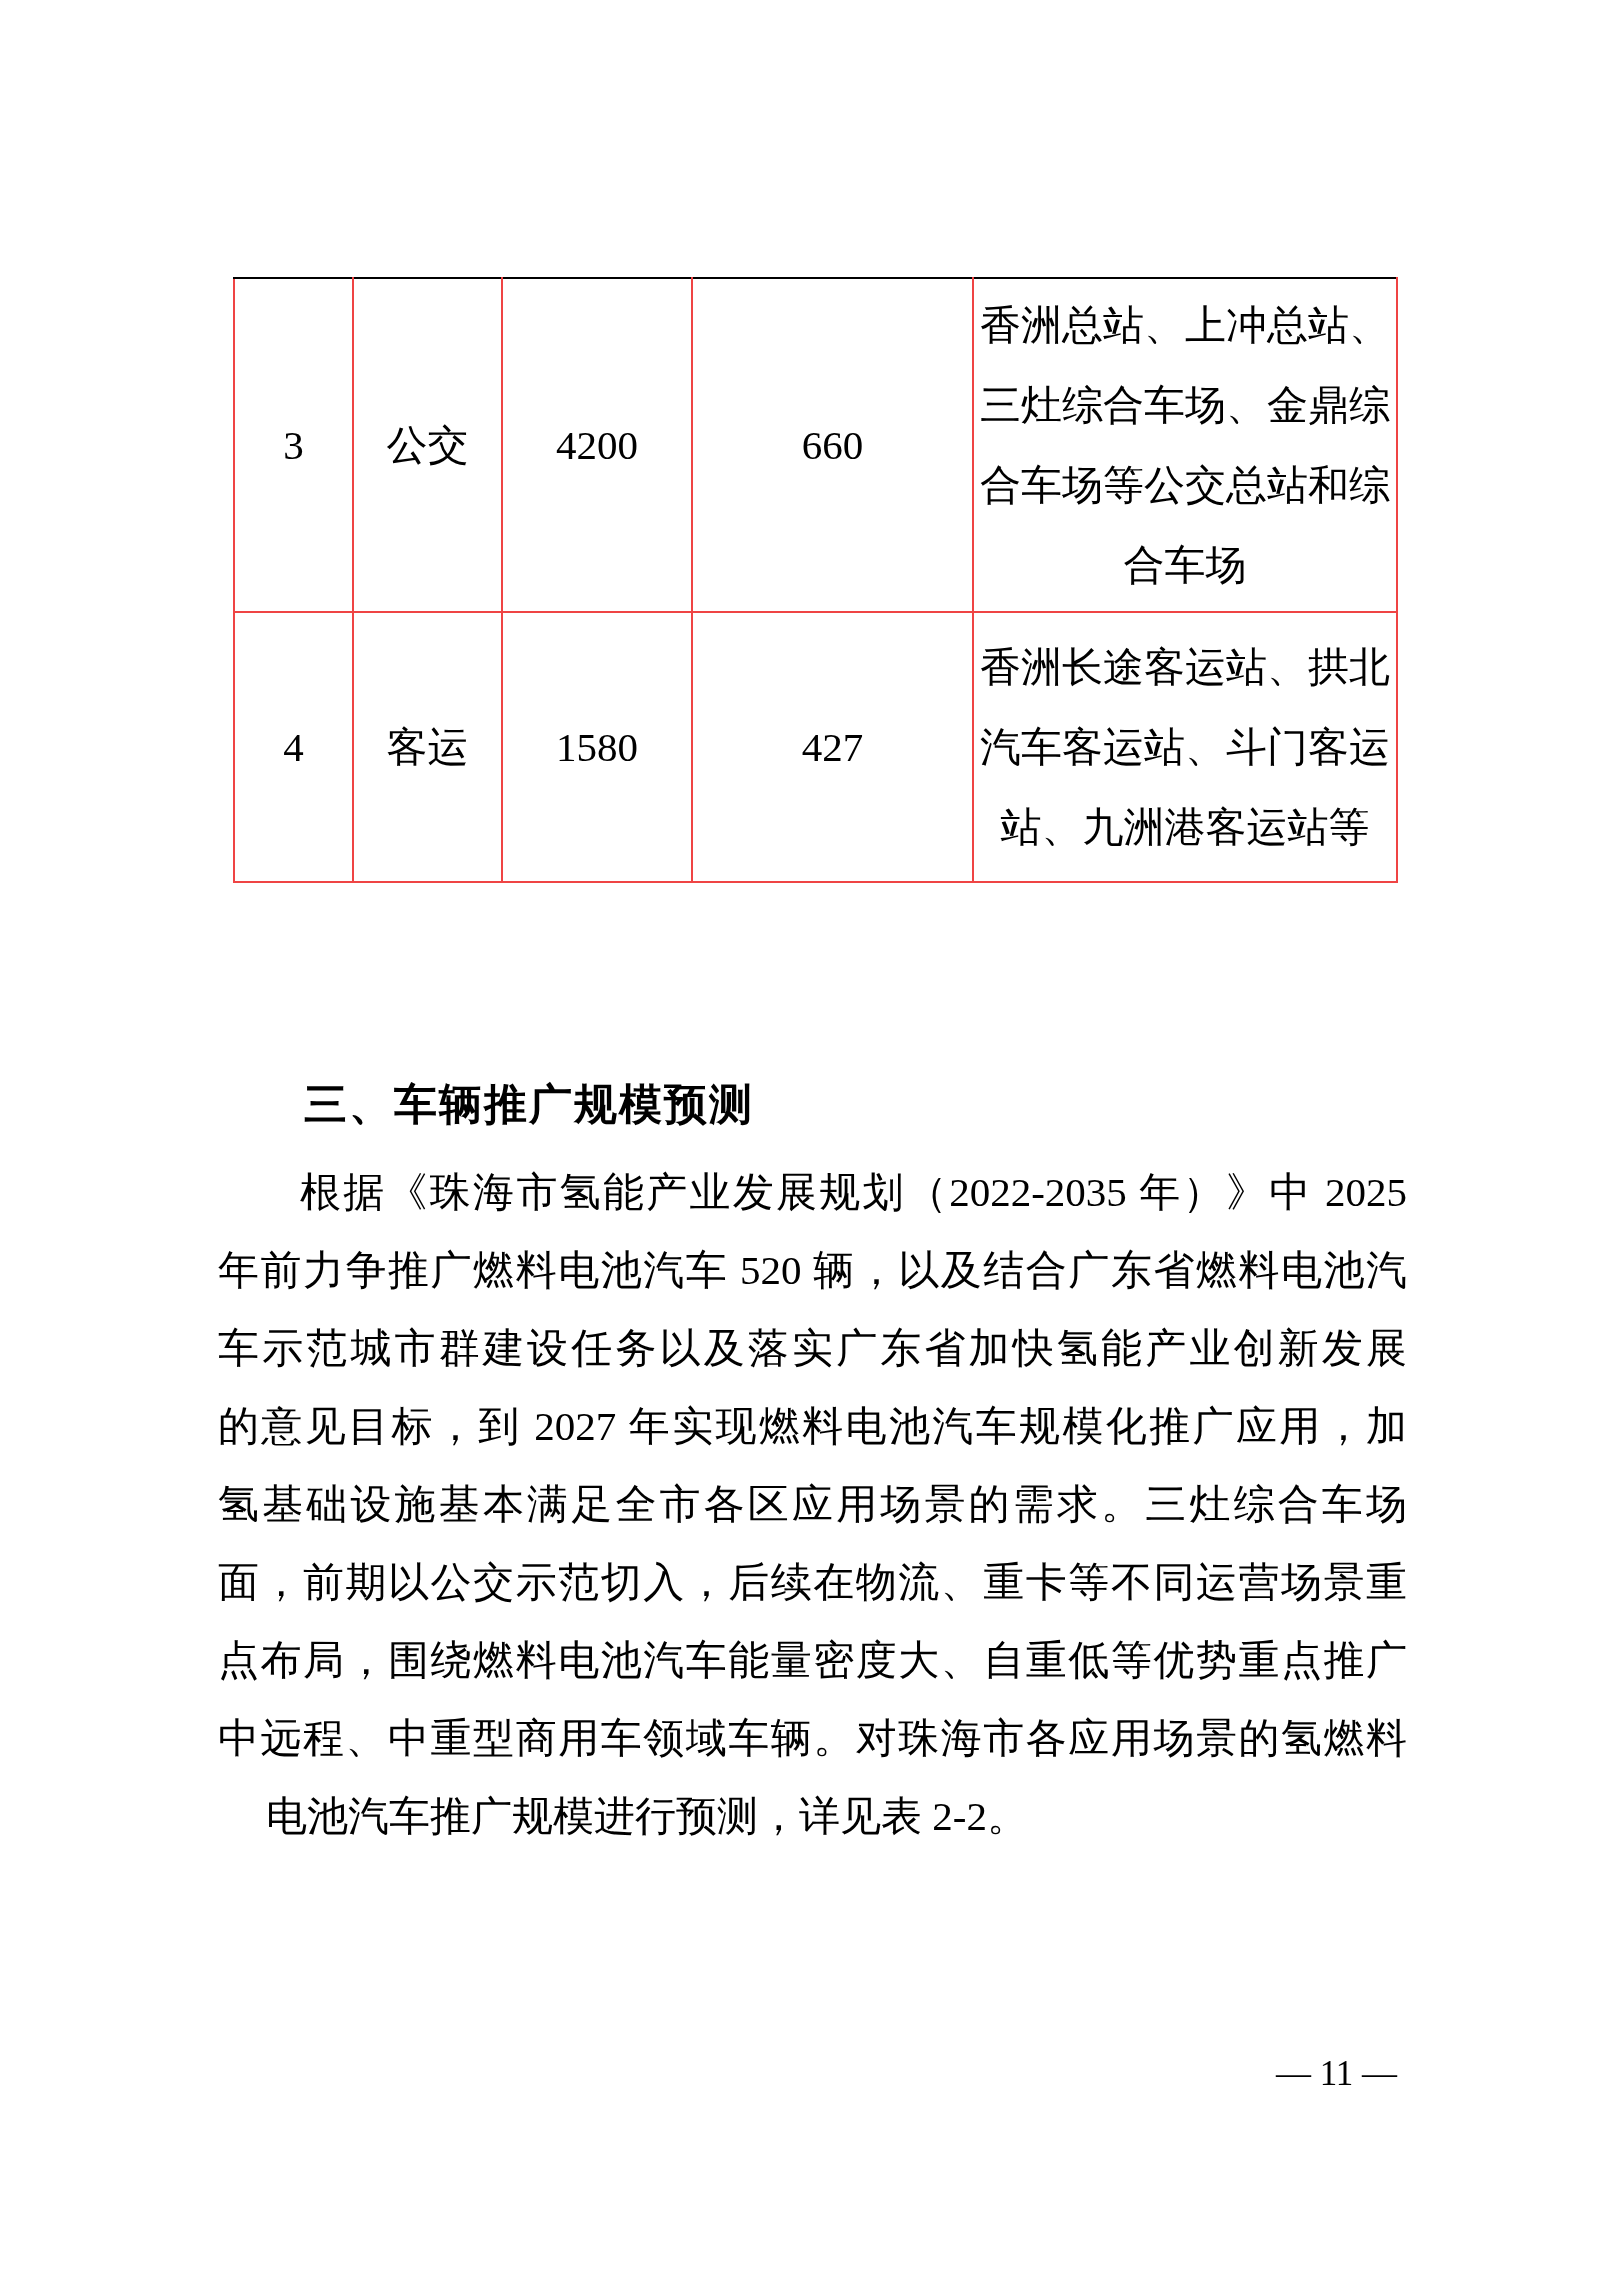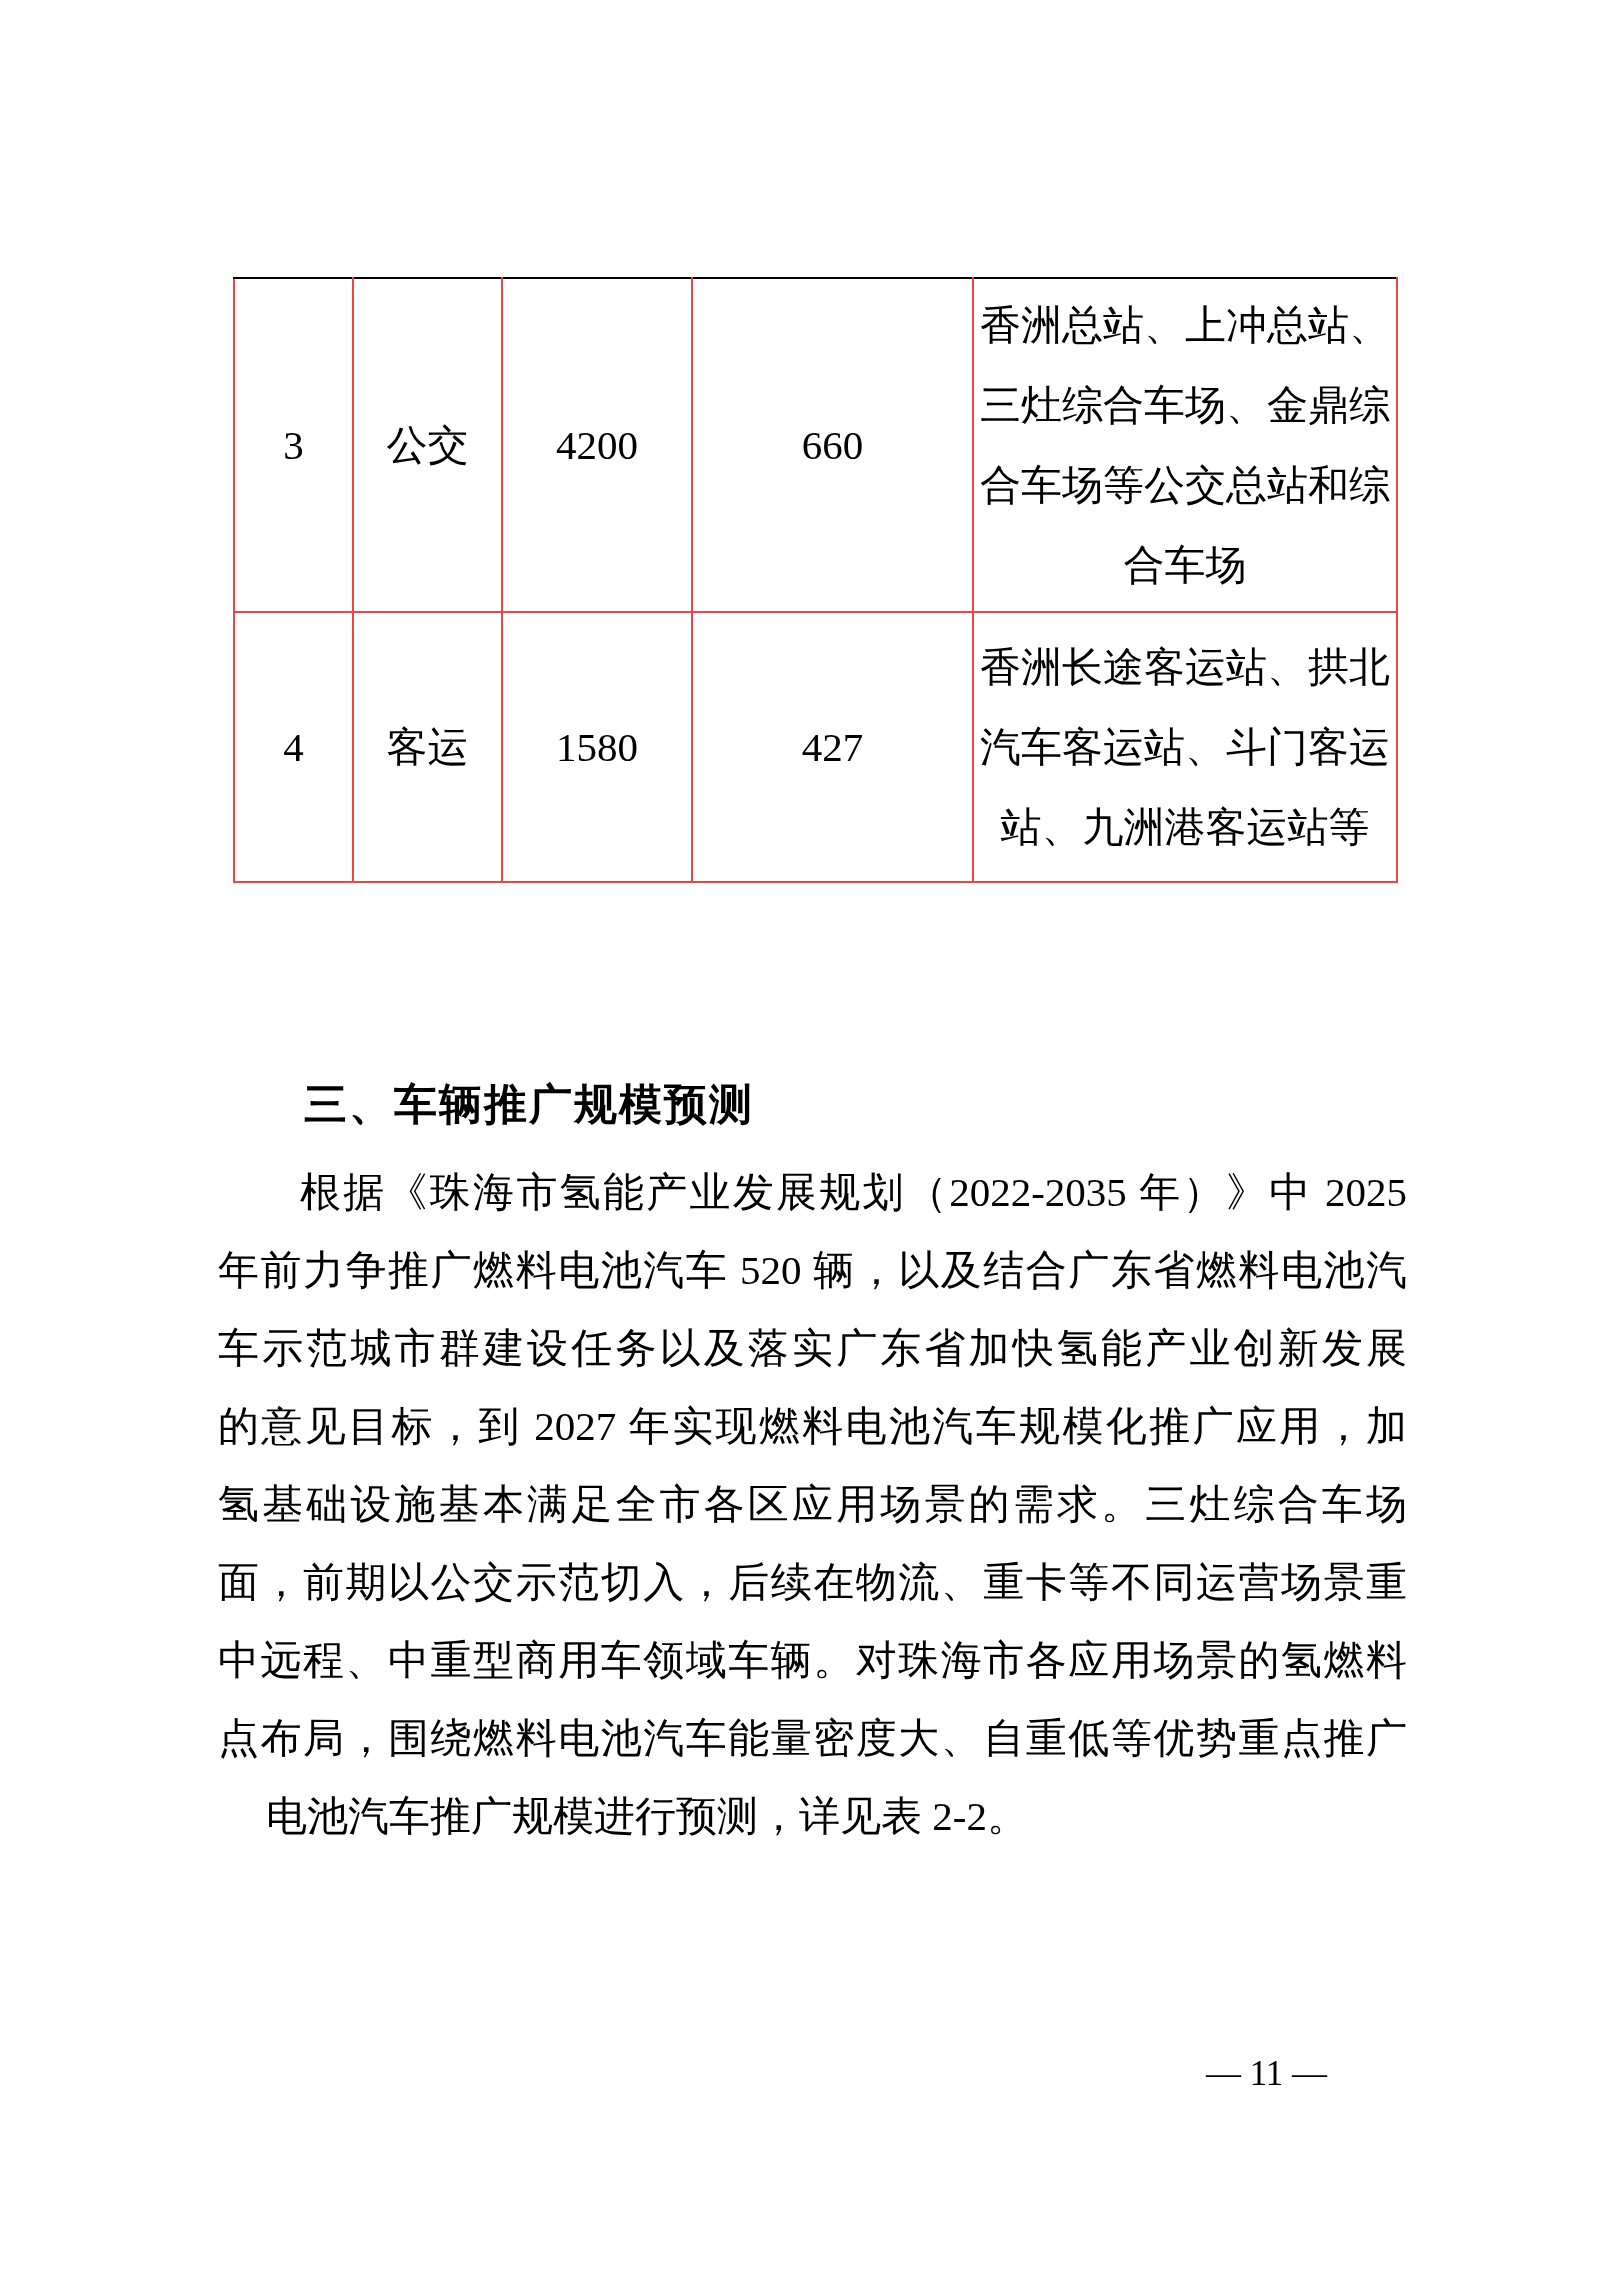--- a/index.html
+++ b/index.html
@@ -42,21 +42,21 @@
   .pline {
     line-height:78px; height:78px;
     text-align:justify; text-align-last:justify;
     white-space:nowrap;
   }
   .pline.first { text-indent:82px; }
   .pline.last  { text-align:left; text-align-last:left;margin-left:48px; }
 
   
   .pagenum {
-    position:absolute; left:1183px; top:2052px; width:167px;
+    position:absolute; left:1253px; top:2052px; width:167px;
     font-size:35px; line-height:43px; text-align:center;
     white-space:nowrap;
   }
 </style>
 </head>
 <body>
 
 <div class="page">
 
   <table class="doc-table">
@@ -96,21 +96,21 @@
 
   <div class="heading">三、车辆推广规模预测</div>
 
   <div class="para">
     <div class="pline first">根据《珠海市氢能产业发展规划（2022-2035 年）》中 2025</div>
     <div class="pline">年前力争推广燃料电池汽车 520 辆，以及结合广东省燃料电池汽</div>
     <div class="pline">车示范城市群建设任务以及落实广东省加快氢能产业创新发展</div>
     <div class="pline">的意见目标，到 2027 年实现燃料电池汽车规模化推广应用，加</div>
     <div class="pline">氢基础设施基本满足全市各区应用场景的需求。三灶综合车场</div>
     <div class="pline">面，前期以公交示范切入，后续在物流、重卡等不同运营场景重</div>
+    <div class="pline">点布局，围绕燃料电池汽车能量密度大、自重低等优势重点推广</div>
     <div class="pline">中远程、中重型商用车领域车辆。对珠海市各应用场景的氢燃料</div>
-    <div class="pline">点布局，围绕燃料电池汽车能量密度大、自重低等优势重点推广</div>
     <div class="pline last">电池汽车推广规模进行预测，详见表 2-2。</div>
   </div>
 
   <div class="pagenum">— 11 —</div>
 
 </div>
 
 
 </body></html>

